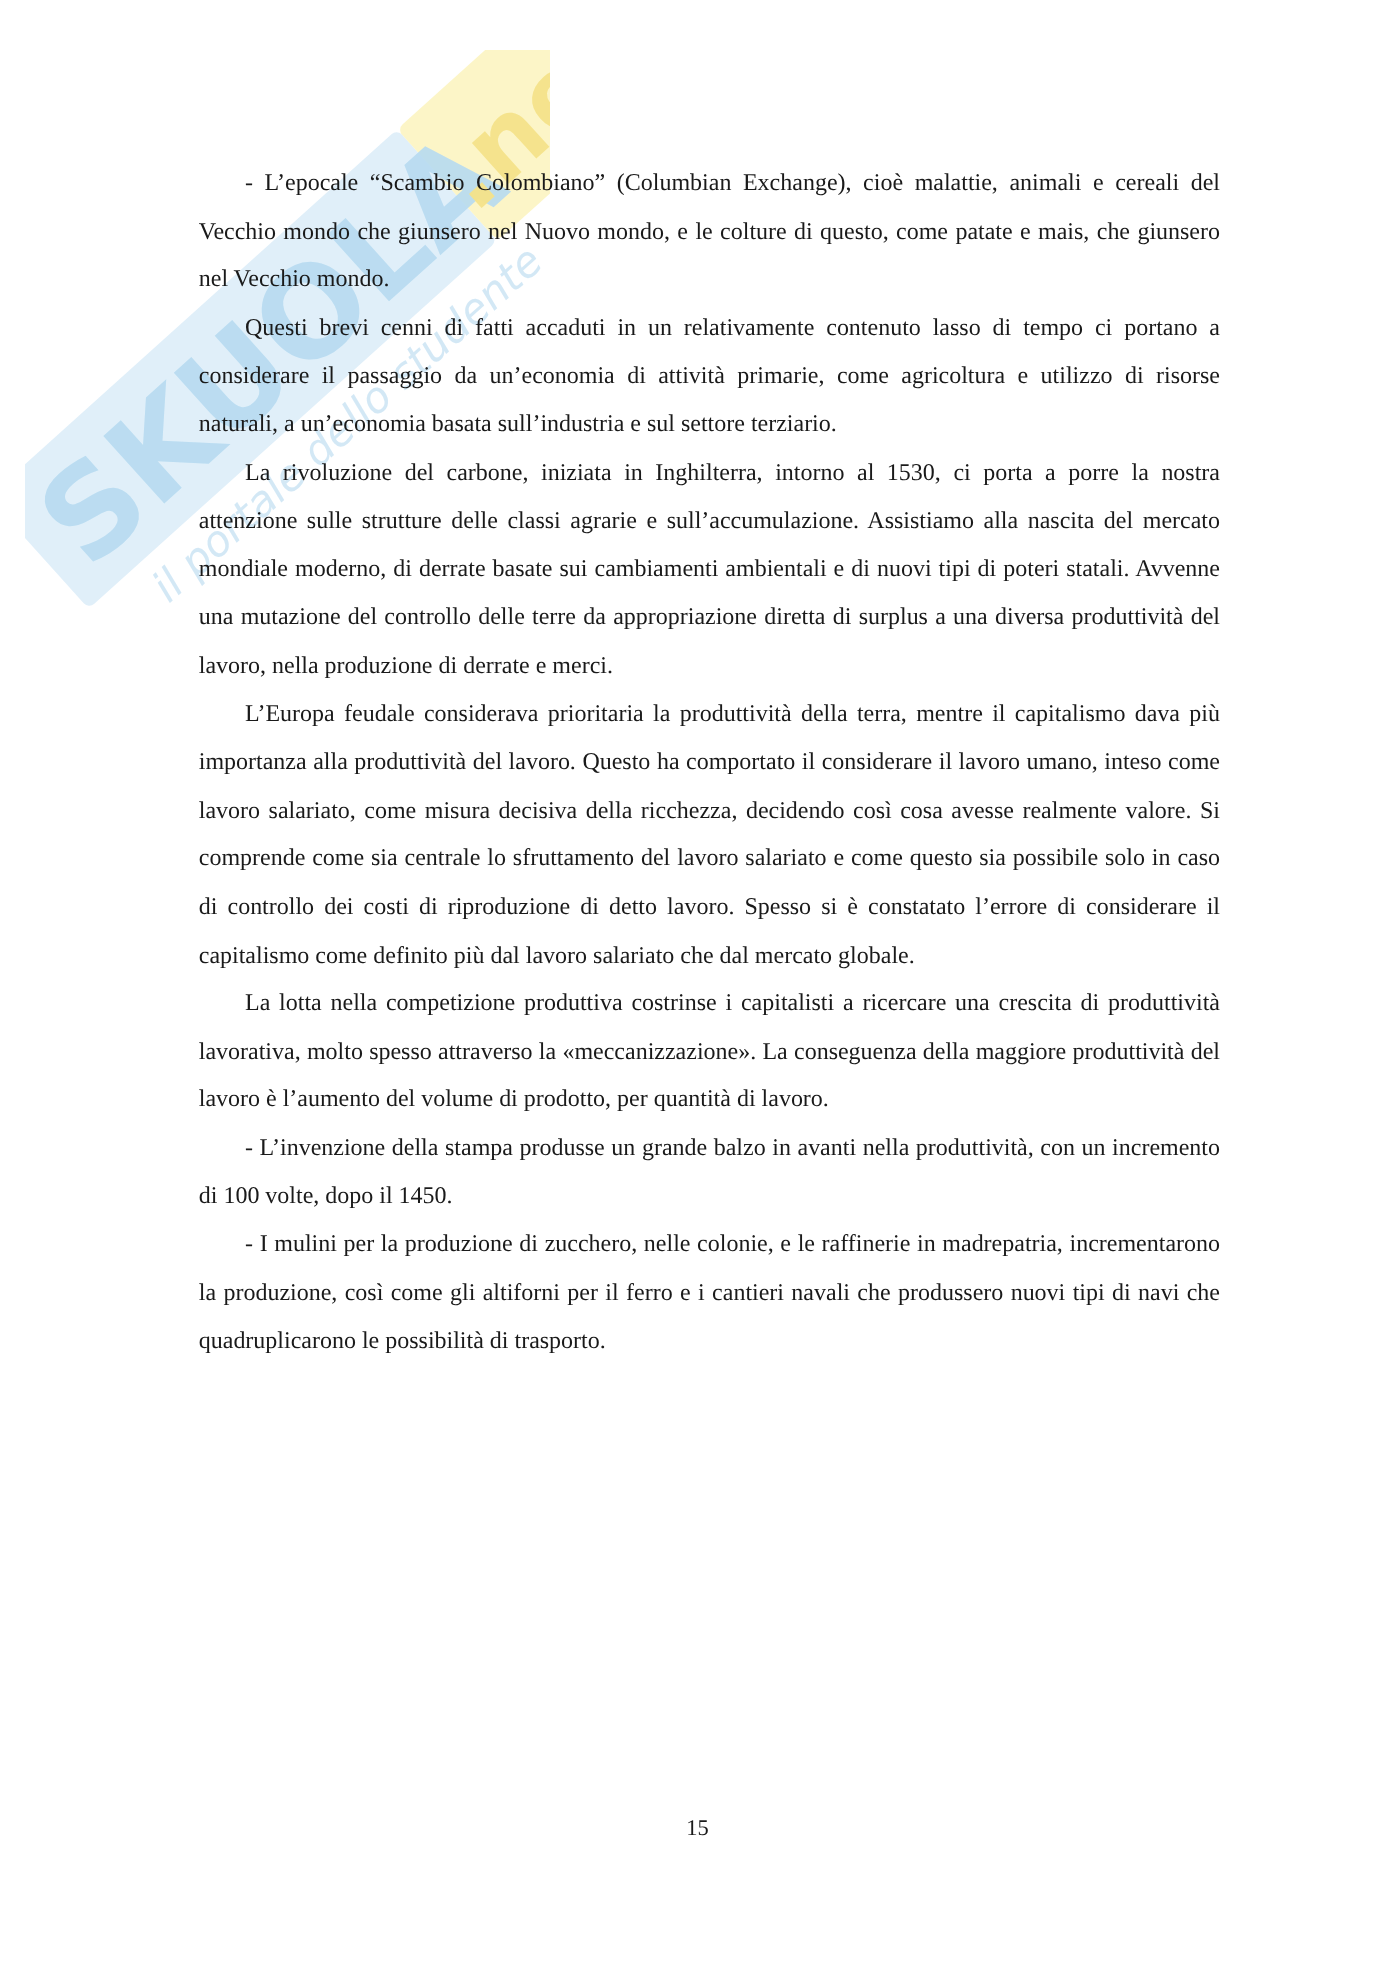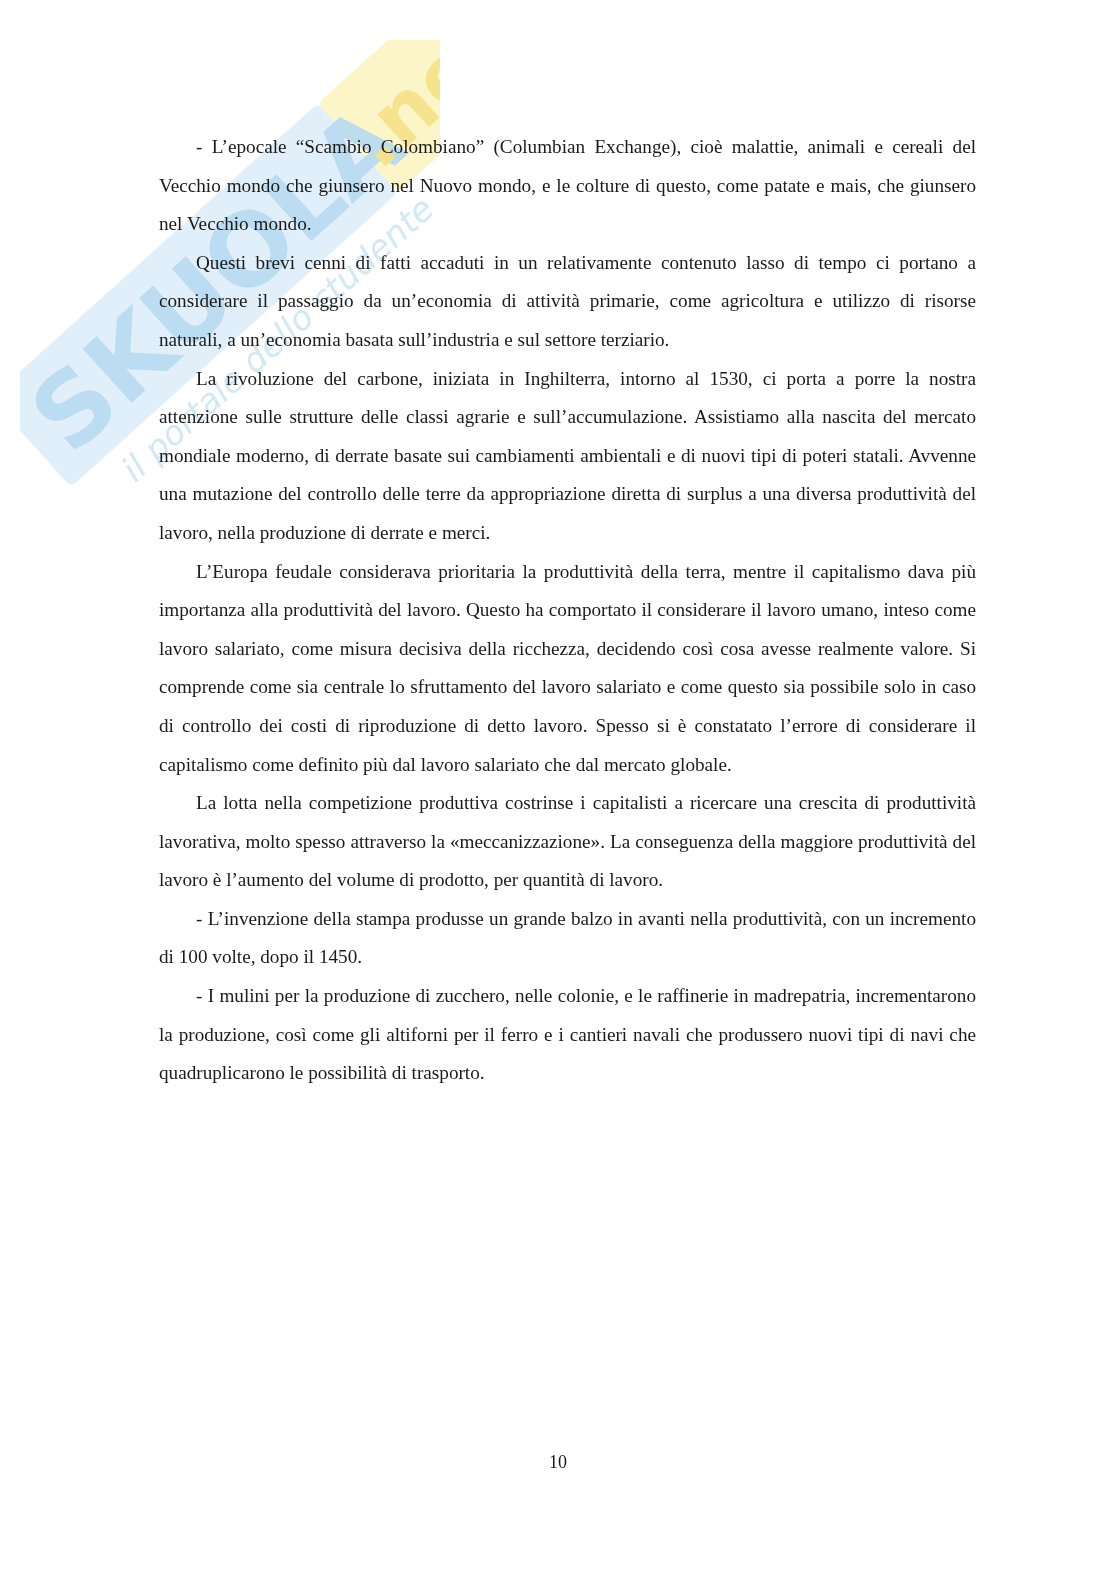--- a/index.html
+++ b/index.html
@@ -66,13 +66,13 @@
 <div class="page">
   <p>- L’epocale “Scambio Colombiano” (Columbian Exchange), cioè malattie, animali e cereali del Vecchio mondo che giunsero nel Nuovo mondo, e le colture di questo, come patate e mais, che giunsero nel Vecchio mondo.</p>
   <p>Questi brevi cenni di fatti accaduti in un relativamente contenuto lasso di tempo ci portano a considerare il passaggio da un’economia di attività primarie, come agricoltura e utilizzo di risorse naturali, a un’economia basata sull’industria e sul settore terziario.</p>
   <p>La rivoluzione del carbone, iniziata in Inghilterra, intorno al 1530, ci porta a porre la nostra attenzione sulle strutture delle classi agrarie e sull’accumulazione. Assistiamo alla nascita del mercato mondiale moderno, di derrate basate sui cambiamenti ambientali e di nuovi tipi di poteri statali. Avvenne una mutazione del controllo delle terre da appropriazione diretta di surplus a una diversa produttività del lavoro, nella produzione di derrate e merci.</p>
   <p>L’Europa feudale considerava prioritaria la produttività della terra, mentre il capitalismo dava più importanza alla produttività del lavoro. Questo ha comportato il considerare il lavoro umano, inteso come lavoro salariato, come misura decisiva della ricchezza, decidendo così cosa avesse realmente valore. Si comprende come sia centrale lo sfruttamento del lavoro salariato e come questo sia possibile solo in caso di controllo dei costi di riproduzione di detto lavoro. Spesso si è constatato l’errore di considerare il capitalismo come definito più dal lavoro salariato che dal mercato globale.</p>
   <p>La lotta nella competizione produttiva costrinse i capitalisti a ricercare una crescita di produttività lavorativa, molto spesso attraverso la «meccanizzazione». La conseguenza della maggiore produttività del lavoro è l’aumento del volume di prodotto, per quantità di lavoro.</p>
   <p>- L’invenzione della stampa produsse un grande balzo in avanti nella produttività, con un incremento di 100 volte, dopo il 1450.</p>
   <p>- I mulini per la produzione di zucchero, nelle colonie, e le raffinerie in madrepatria, incrementarono la produzione, così come gli altiforni per il ferro e i cantieri navali che produssero nuovi tipi di navi che quadruplicarono le possibilità di trasporto.</p>
 </div>
 
-<div class="page-number">10</div>
+<div class="page-number">15</div>
 
 </body></html>

